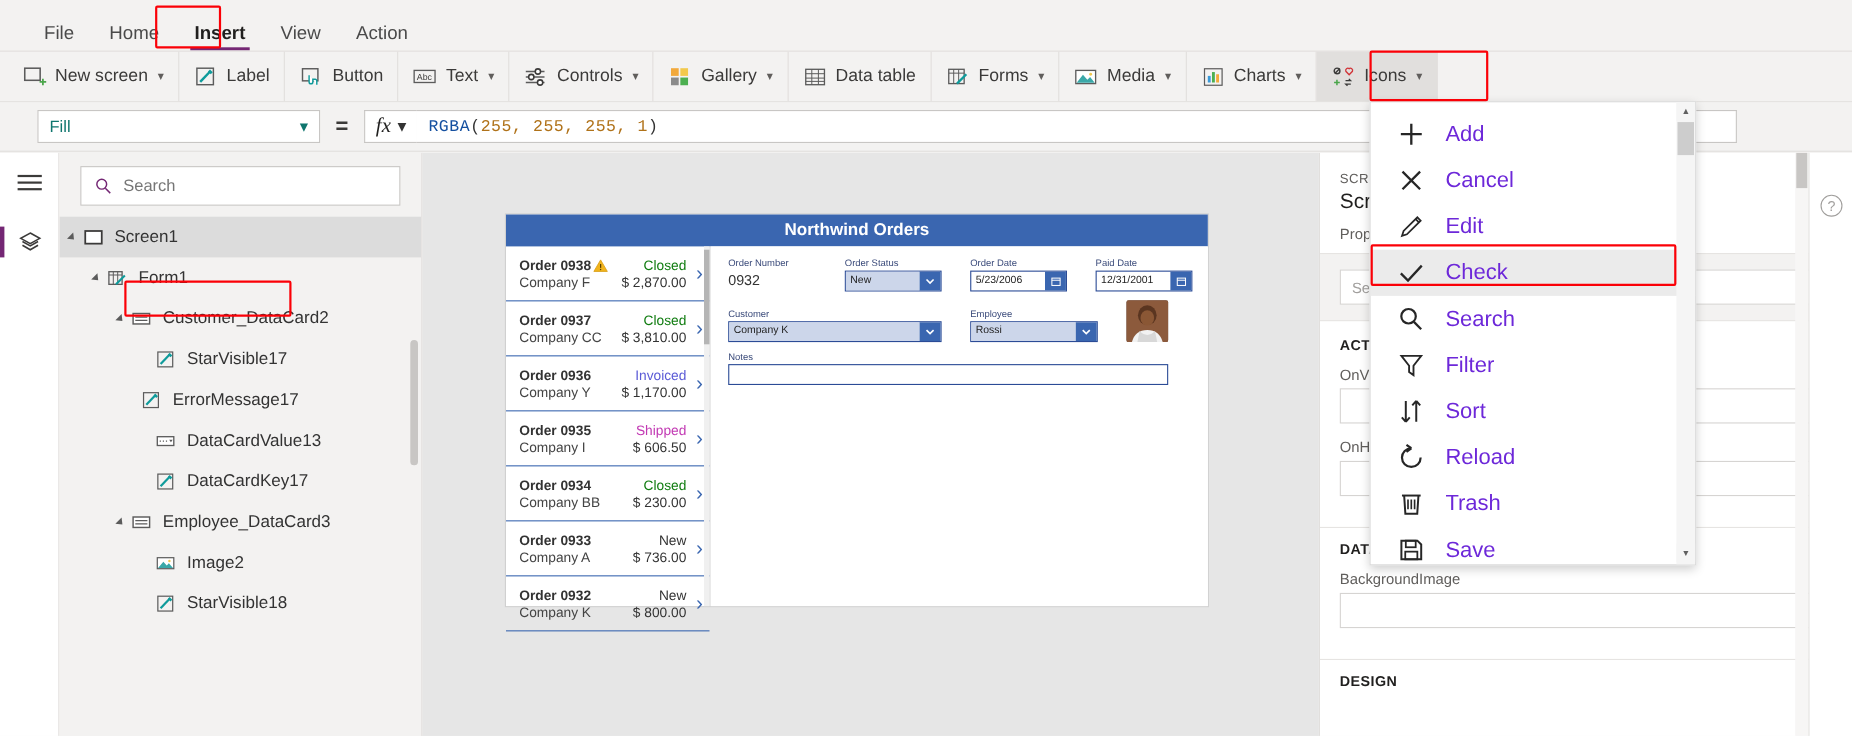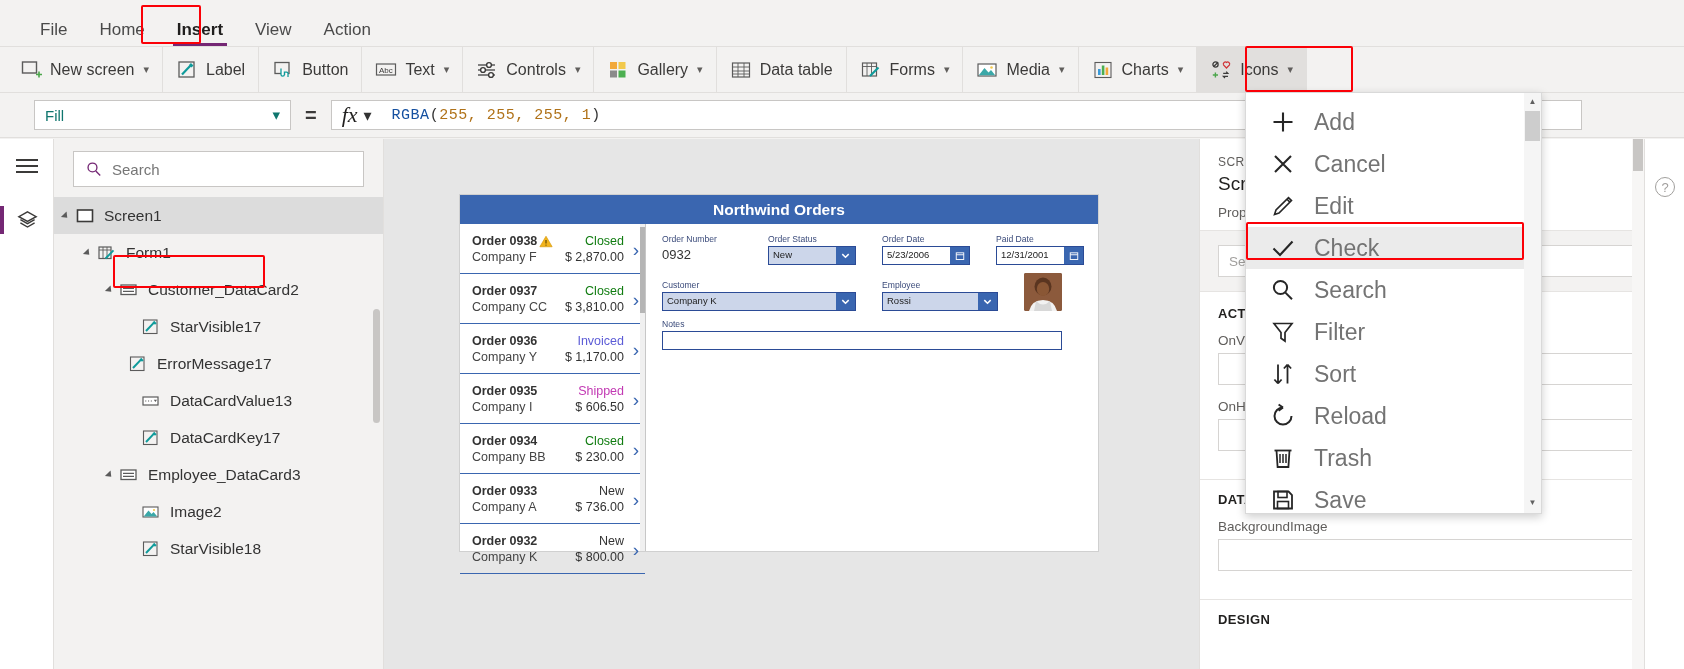--- a/index.html
+++ b/index.html
@@ -60,21 +60,21 @@
   .prop-select {
     width: 257px; height: 30px; background: #ffffff; border: 1px solid #c8c6c4;
     display: flex; align-items: center; justify-content: space-between;
     padding: 0 10px; font-size: 15px; color: #0f766e;
   }
   .eq { font-size: 20px; color: #3b3a39; margin: 0 14px; font-weight: 600; }
   .fx-box {
     height: 30px; background: #ffffff; border: 1px solid #c8c6c4; border-right: none;
     display: flex; align-items: center; padding: 0 10px; gap: 6px;
   }
-  .fx { font-family: "Liberation Serif", serif; font-style: italic; font-size: 22px; color: #201f1e; }
+  .fx { font-family: "Liberation Serif", serif; font-style: italic; font-size: 19px; color: #201f1e; }
   .formula-input {
     height: 30px; background: #ffffff; border: 1px solid #c8c6c4; border-left: none;
     flex: 1; display: flex; align-items: center; padding: 0 10px; margin-right: 0px;
     font-family: "Liberation Mono", monospace; font-size: 15px; letter-spacing: .5px;
   }
   .tk-fn { color: #1550a0; }
   .tk-num { color: #b07219; }
   .tk-pn { color: #333; }
 
   
@@ -225,21 +225,21 @@
   .dd-scroll { position: absolute; right: 0; top: 0; width: 17px; height: 420px; background: #f5f5f5; }
   .dd-arrow {
     position: absolute; right: 0; width: 17px; height: 17px; background: #f5f5f5;
     display: flex; align-items: center; justify-content: center; color: #606060; font-size: 8px;
   }
   .dd-arrow.up { top: 0; } .dd-arrow.dn { bottom: 2px; }
   .dd-thumb { position: absolute; right: 1px; top: 18px; width: 15px; height: 30px; background: #cdcdcd; }
   .dd-list { padding: 8px 0 0 0; }
   .dd-item {
     height: 42px; display: flex; align-items: center; gap: 18px;
-    padding-left: 24px; font-size: 23px; color: #737373; position: relative; cursor: default;
+    padding-left: 24px; font-size: 20px; color: #6d28d9; position: relative; cursor: default;
   }
   .dd-item.sel { background: #ebebeb; }
   .dd-ic { width: 26px; height: 26px; flex: 0 0 26px; }
   svg { display: block; overflow: visible; }
 </style>
 </head>
 <body>
 
 <div id="app">
 

